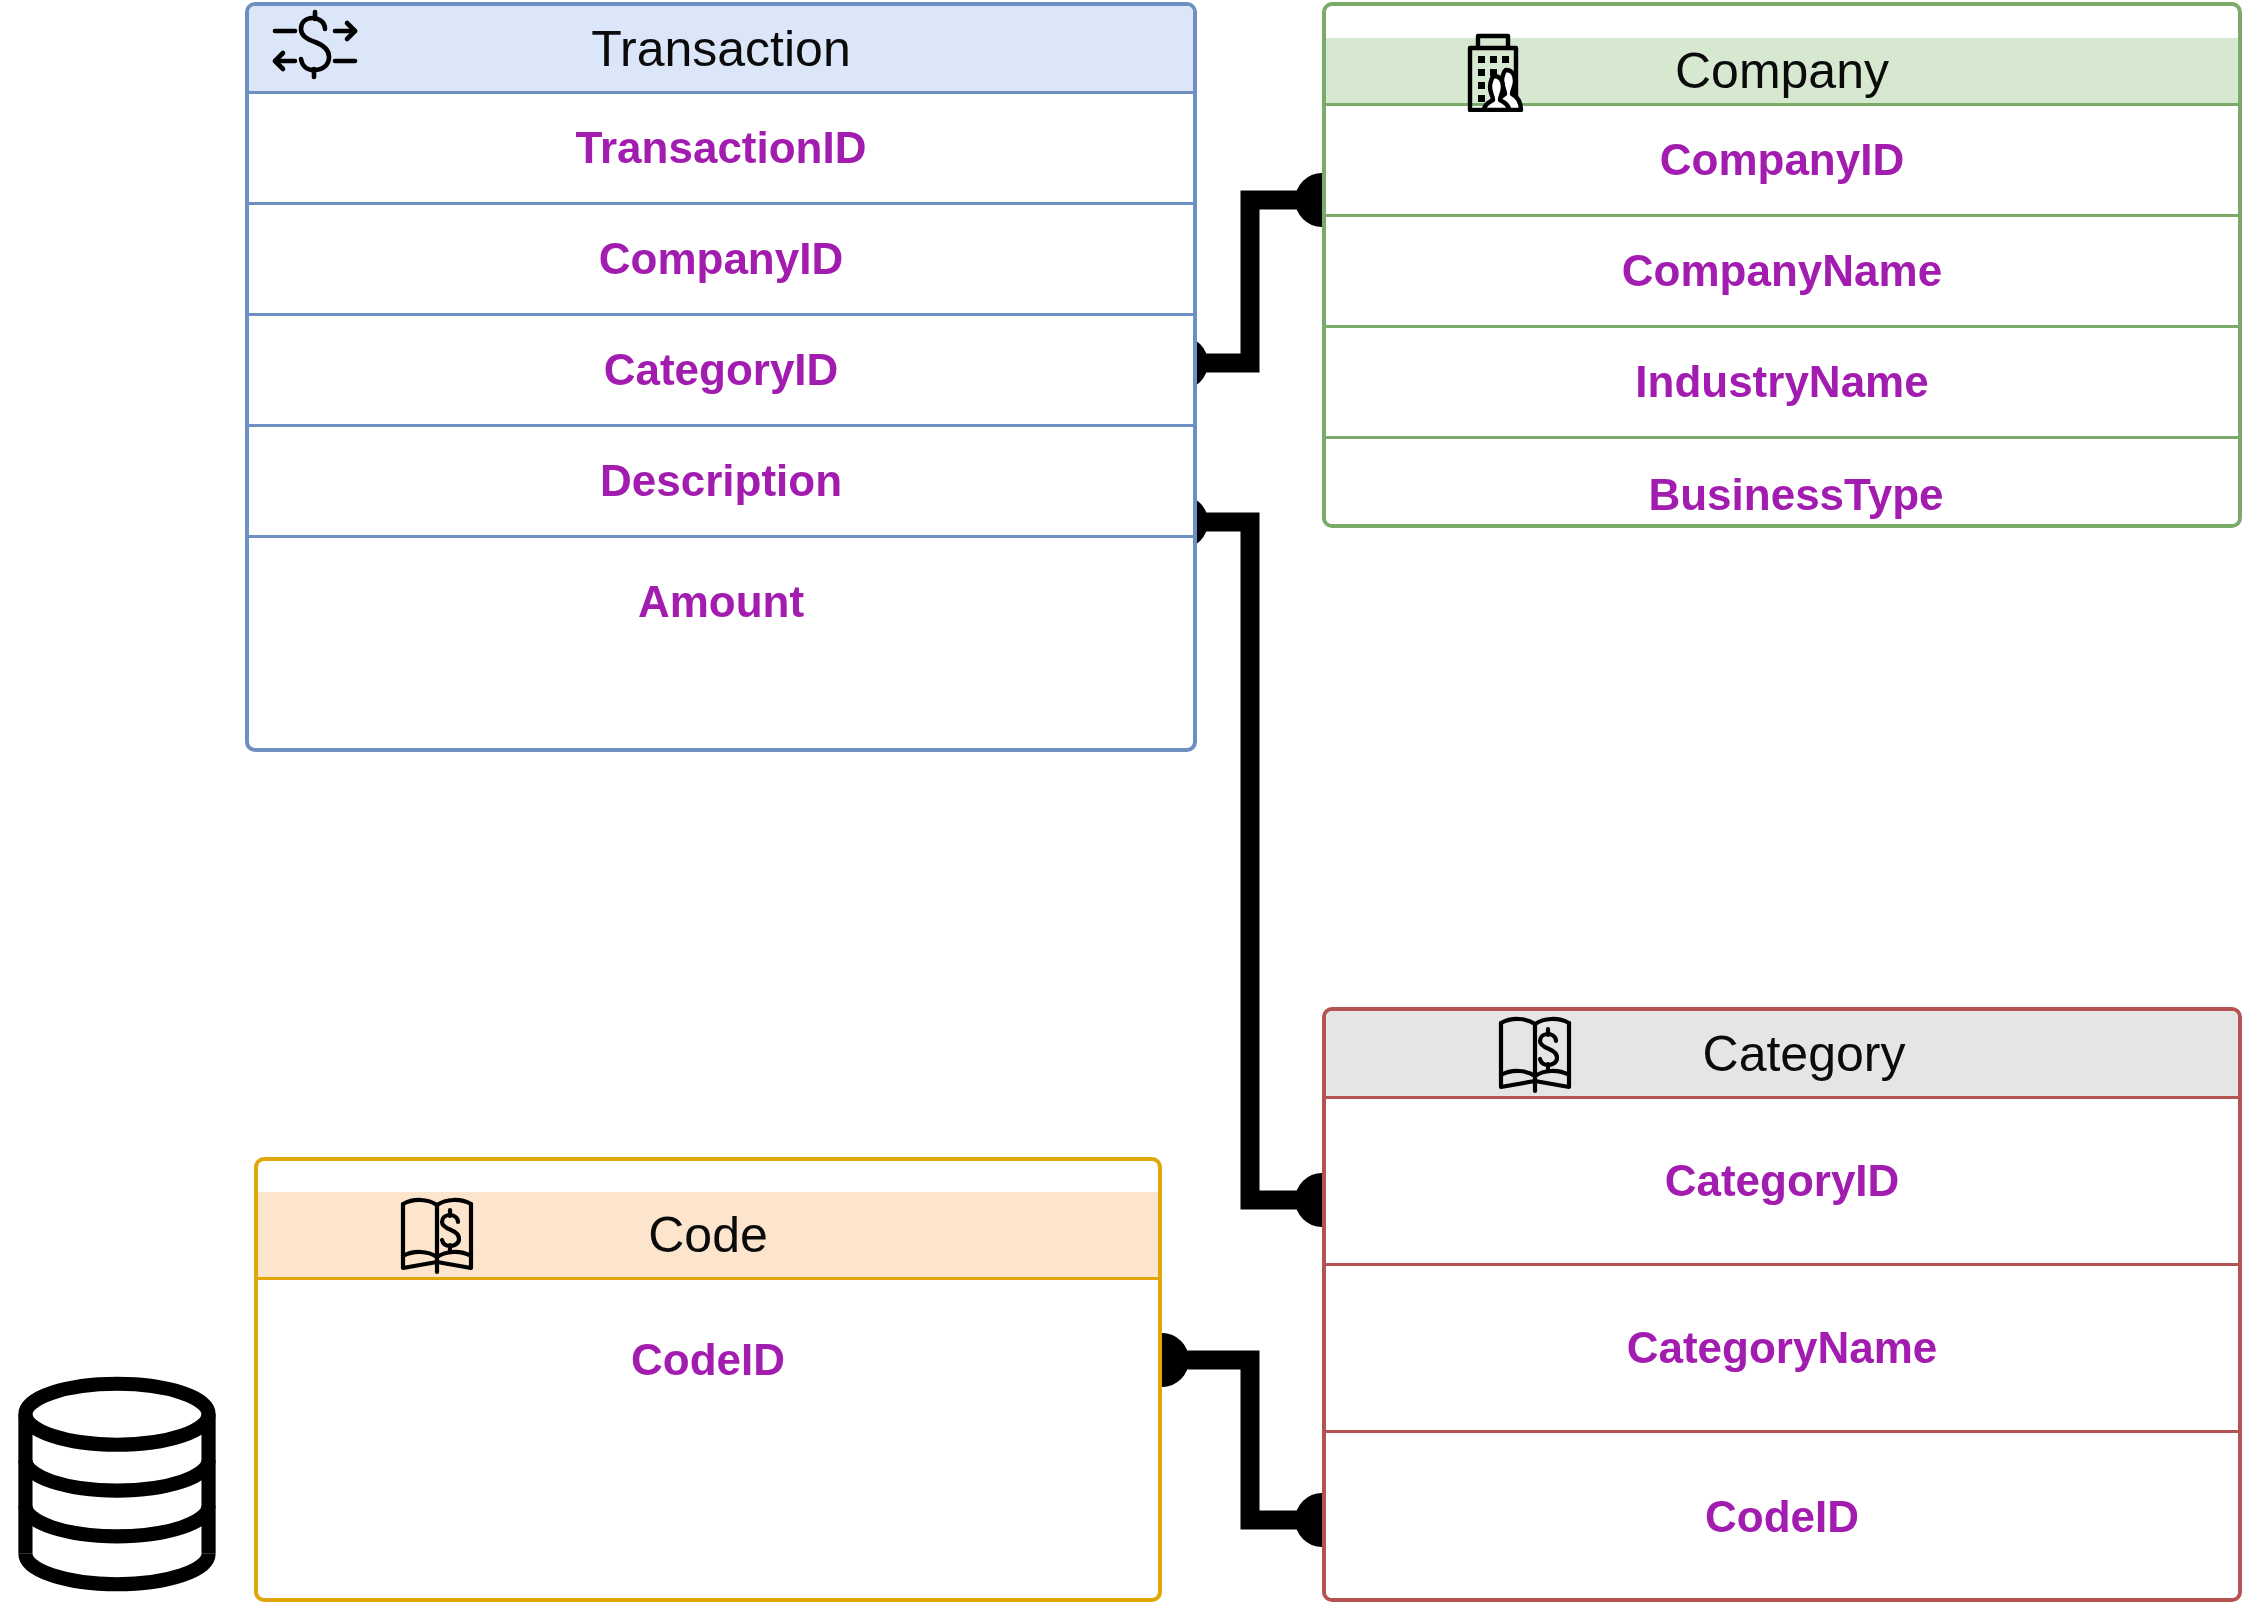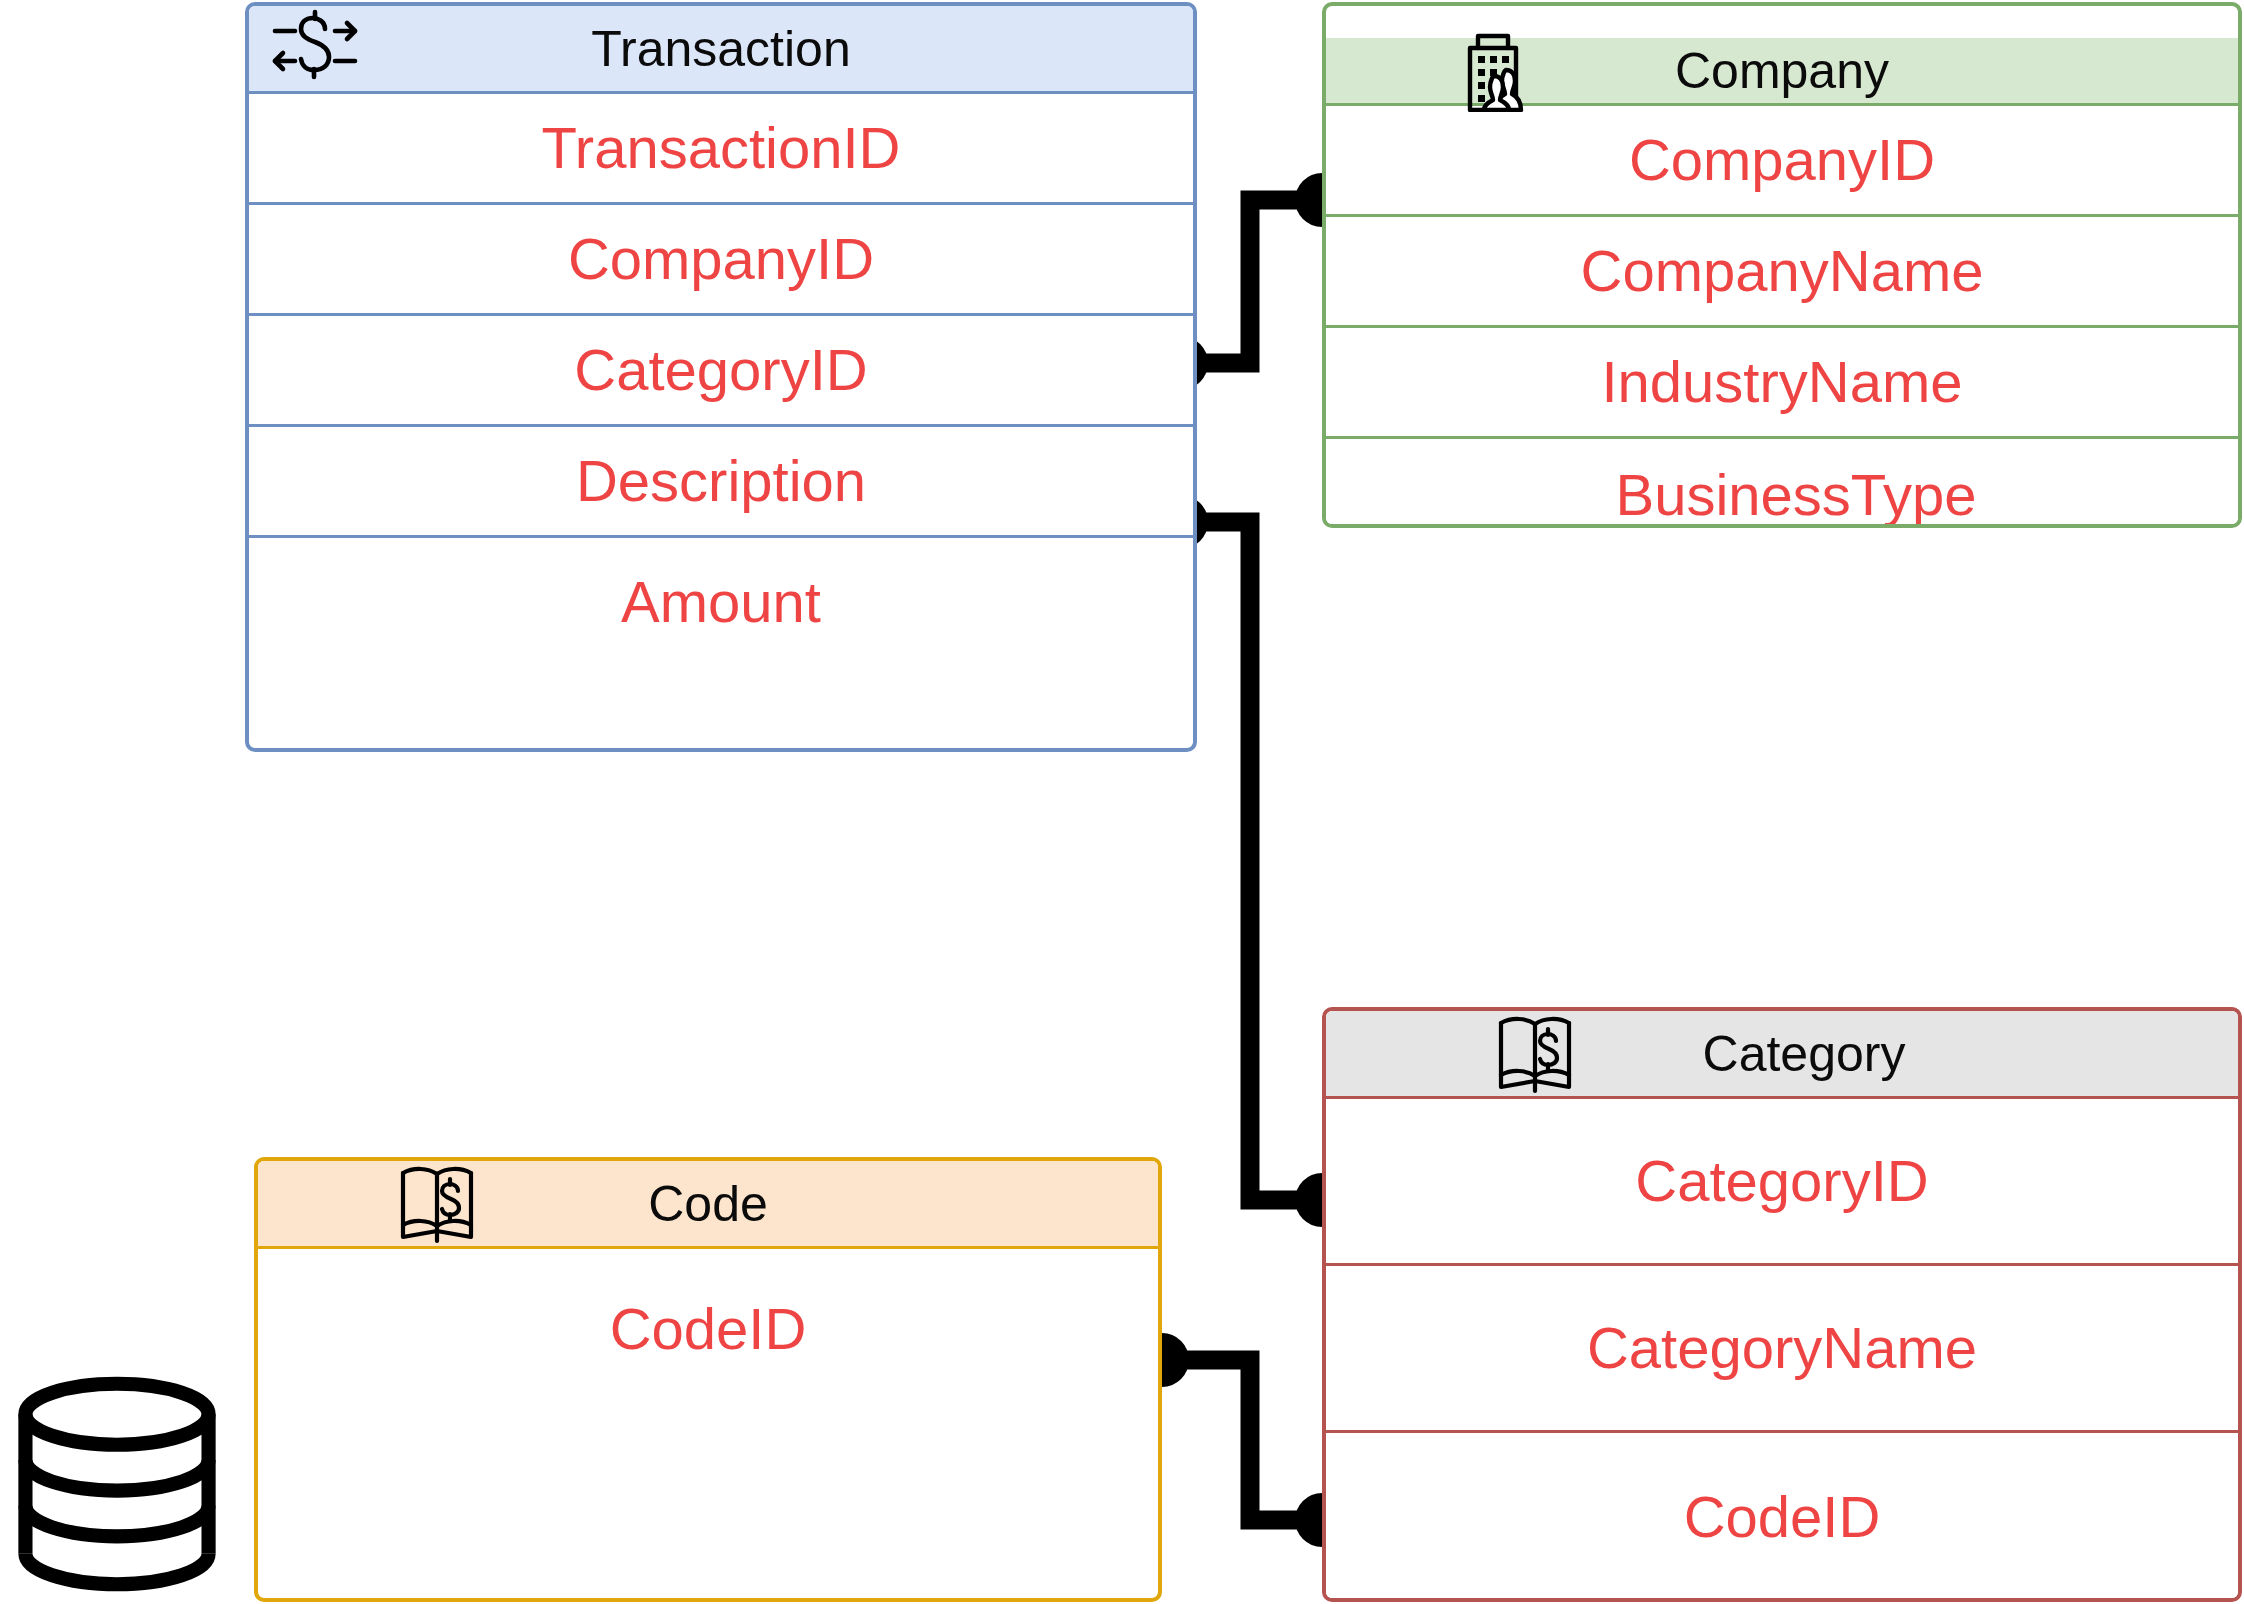--- a/index.html
+++ b/index.html
@@ -48,23 +48,24 @@
   }
   .entity .row {
     display: flex;
     align-items: center;
     justify-content: center;
     box-sizing: border-box;
     width: 100%;
     background: #ffffff;
   }
   .entity .row .fld {
-    font-size: 58px;
-    color: #ef4444;
+    font-size: 44px;
+    color: #a21caf;
     line-height: 1;
+    font-weight: bold;
   }
 
   
   #tbl-transaction {
     left: 245px; top: 2px; width: 952px; height: 750px;
     border: 4px solid #6d8fc2;
   }
   #tbl-transaction .hdr { height: 88px; background: #dce6f9; border-bottom: 3px solid #6d8fc2; }
   #tbl-transaction .hdr .ico { left: 20px; top: 50%; transform: translateY(-50%); }
   #tbl-transaction .row { height: 111px; border-bottom: 3px solid #6d8fc2; }
@@ -88,21 +89,21 @@
   #tbl-category .hdr { height: 88px; background: #e5e5e5; border-bottom: 3px solid #b55350; padding-left: 44px; }
   #tbl-category .hdr .ico { left: 170px; top: 50%; transform: translateY(-50%); }
   #tbl-category .row { height: 167px; border-bottom: 3px solid #b55350; }
   #tbl-category .row:last-child { border-bottom: none; }
 
   
   #tbl-code {
     left: 254px; top: 1157px; width: 908px; height: 445px;
     border: 4px solid #e0a60a;
   }
-  #tbl-code .hdr { height: 88px; background: #fce5cc; border-bottom: 3px solid #e0a60a; }
+  #tbl-code .hdr { height: 88px; background: #fce5cc; border-bottom: 3px solid #e0a60a; margin-top: 31px; }
   #tbl-code .hdr .ico { left: 140px; top: 50%; transform: translateY(-50%); }
   #tbl-code .row { height: 160px; border-bottom: 3px solid #e0a60a; }
   #tbl-code .row:last-child { border-bottom: none; }
 
   
   #connectors {
     position: absolute;
     left: 0; top: 0;
     width: 2244px; height: 1604px;
     pointer-events: none;

